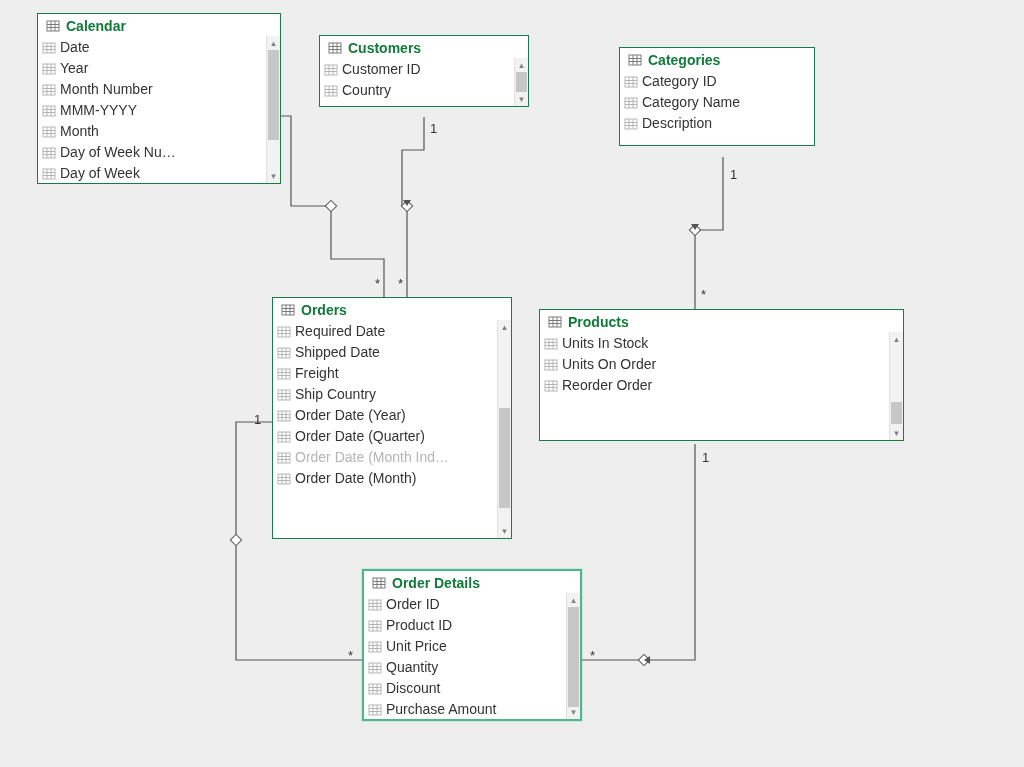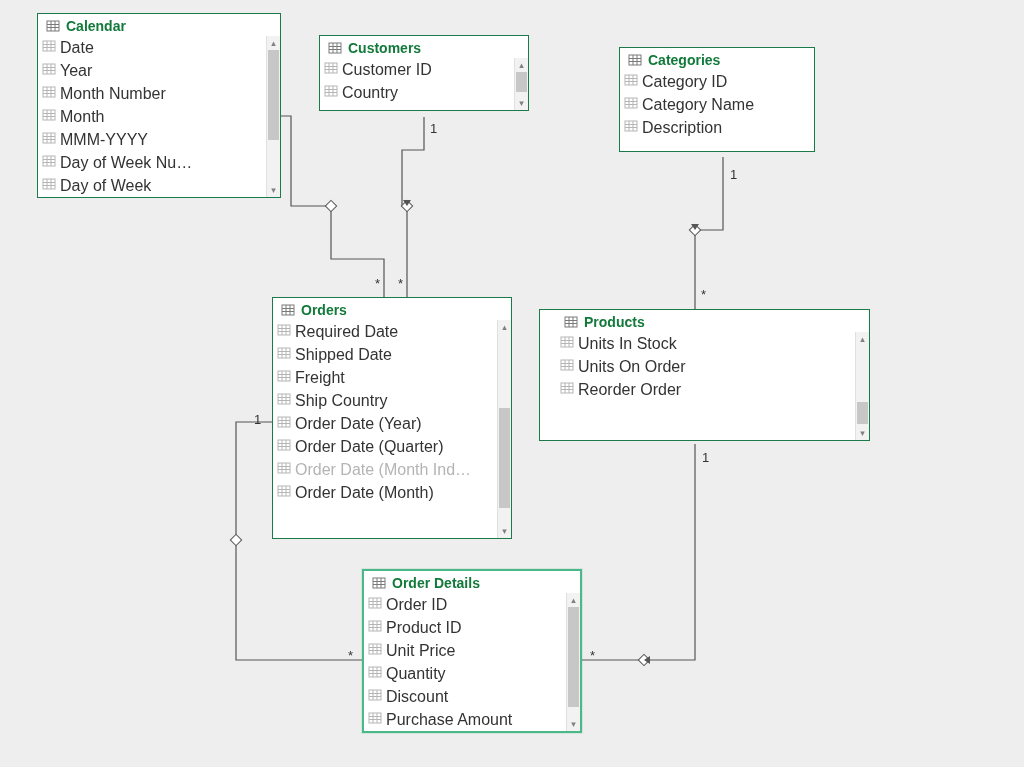--- a/index.html
+++ b/index.html
@@ -38,27 +38,27 @@
     font-size: 14px;
   }
   .entity-body {
     position: relative;
   }
   .field-list {
     overflow: hidden;
   }
   .field {
     display: flex;
-    align-items: flex-start;
+    align-items: flex-end;
     padding: 2.5px 8px 2.5px 22px;
     color: #333;
     white-space: nowrap;
     overflow: hidden;
     text-overflow: ellipsis;
-    font-size: 16px;
+    font-size: 14px;
   }
   .field.dimmed { color: #b4b4b4; }
   .icon-table {
     display: inline-flex;
     width: 14px;
     height: 14px;
     margin-right: 6px;
     flex: 0 0 14px;
   }
   .icon-table svg { width: 14px; height: 14px; }
@@ -203,33 +203,33 @@
         <div class="field">
             <span class="icon-table">
               <svg viewBox="0 0 14 14">
                 <rect x="1" y="2" width="12" height="10" fill="none" stroke-width="1"></rect>
                 <line x1="1" y1="5.5" x2="13" y2="5.5" stroke-width="1"></line>
                 <line x1="1" y1="8.5" x2="13" y2="8.5" stroke-width="1"></line>
                 <line x1="5" y1="2" x2="5" y2="12" stroke-width="1"></line>
                 <line x1="9" y1="2" x2="9" y2="12" stroke-width="1"></line>
               </svg>
             </span>
+            <span>MMM-YYYY</span>
+          </div>
+        <div class="field">
+            <span class="icon-table">
+              <svg viewBox="0 0 14 14">
+                <rect x="1" y="2" width="12" height="10" fill="none" stroke-width="1"></rect>
+                <line x1="1" y1="5.5" x2="13" y2="5.5" stroke-width="1"></line>
+                <line x1="1" y1="8.5" x2="13" y2="8.5" stroke-width="1"></line>
+                <line x1="5" y1="2" x2="5" y2="12" stroke-width="1"></line>
+                <line x1="9" y1="2" x2="9" y2="12" stroke-width="1"></line>
+              </svg>
+            </span>
             <span>Month</span>
-          </div>
-        <div class="field">
-            <span class="icon-table">
-              <svg viewBox="0 0 14 14">
-                <rect x="1" y="2" width="12" height="10" fill="none" stroke-width="1"></rect>
-                <line x1="1" y1="5.5" x2="13" y2="5.5" stroke-width="1"></line>
-                <line x1="1" y1="8.5" x2="13" y2="8.5" stroke-width="1"></line>
-                <line x1="5" y1="2" x2="5" y2="12" stroke-width="1"></line>
-                <line x1="9" y1="2" x2="9" y2="12" stroke-width="1"></line>
-              </svg>
-            </span>
-            <span>MMM-YYYY</span>
           </div>
         <div class="field">
             <span class="icon-table">
               <svg viewBox="0 0 14 14">
                 <rect x="1" y="2" width="12" height="10" fill="none" stroke-width="1"></rect>
                 <line x1="1" y1="5.5" x2="13" y2="5.5" stroke-width="1"></line>
                 <line x1="1" y1="8.5" x2="13" y2="8.5" stroke-width="1"></line>
                 <line x1="5" y1="2" x2="5" y2="12" stroke-width="1"></line>
                 <line x1="9" y1="2" x2="9" y2="12" stroke-width="1"></line>
               </svg>
@@ -473,21 +473,21 @@
           </div>
       </div>
       <div class="scrollbar">
         <div class="scroll-arrow up">▴</div>
         <div class="scroll-thumb" style="top:88px;height:100px;"></div>
         <div class="scroll-arrow down">▾</div>
       </div>
     </div>
   </div>
 
-  <div class="entity" style="left:539px;top:309px;width:331px;padding-left:16px;">
+  <div class="entity" style="left:539px;top:309px;width:365px;">
     <div class="entity-header">
       <span class="icon-table">
           <svg viewBox="0 0 14 14">
             <rect x="1" y="2" width="12" height="10" fill="none" stroke-width="1"></rect>
             <line x1="1" y1="5.5" x2="13" y2="5.5" stroke-width="1"></line>
             <line x1="1" y1="8.5" x2="13" y2="8.5" stroke-width="1"></line>
             <line x1="5" y1="2" x2="5" y2="12" stroke-width="1"></line>
             <line x1="9" y1="2" x2="9" y2="12" stroke-width="1"></line>
           </svg>
         </span>

